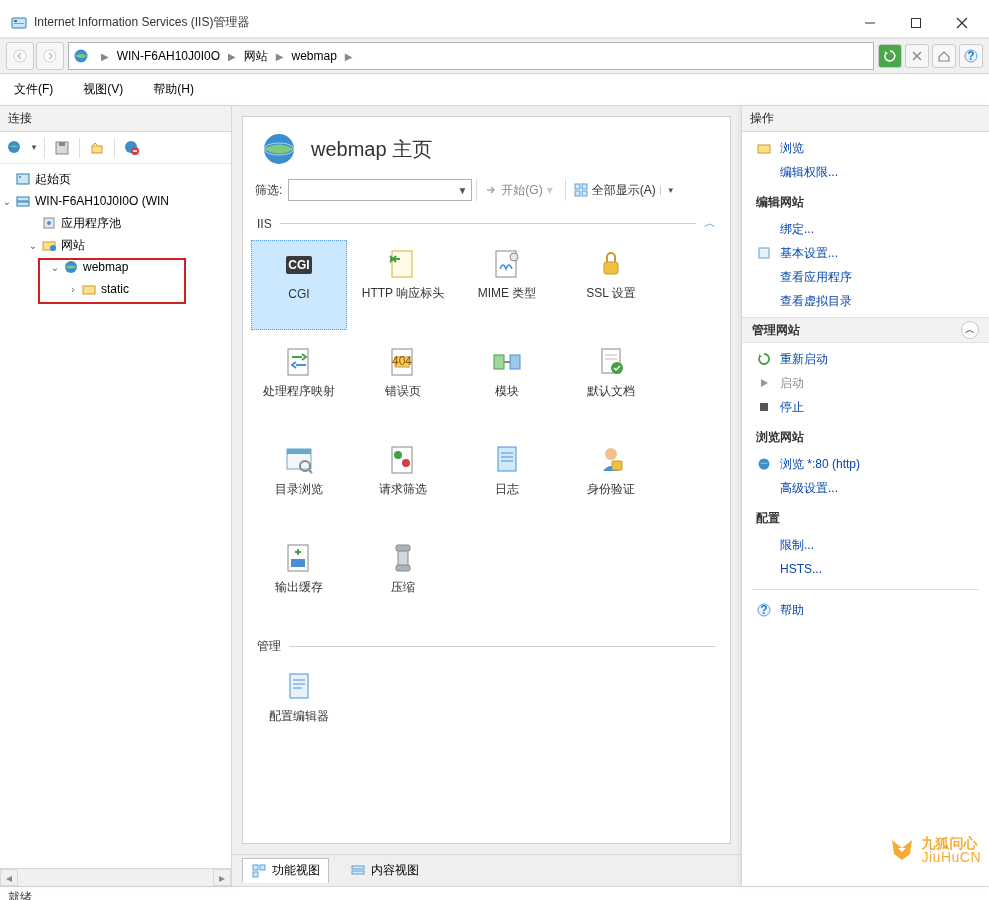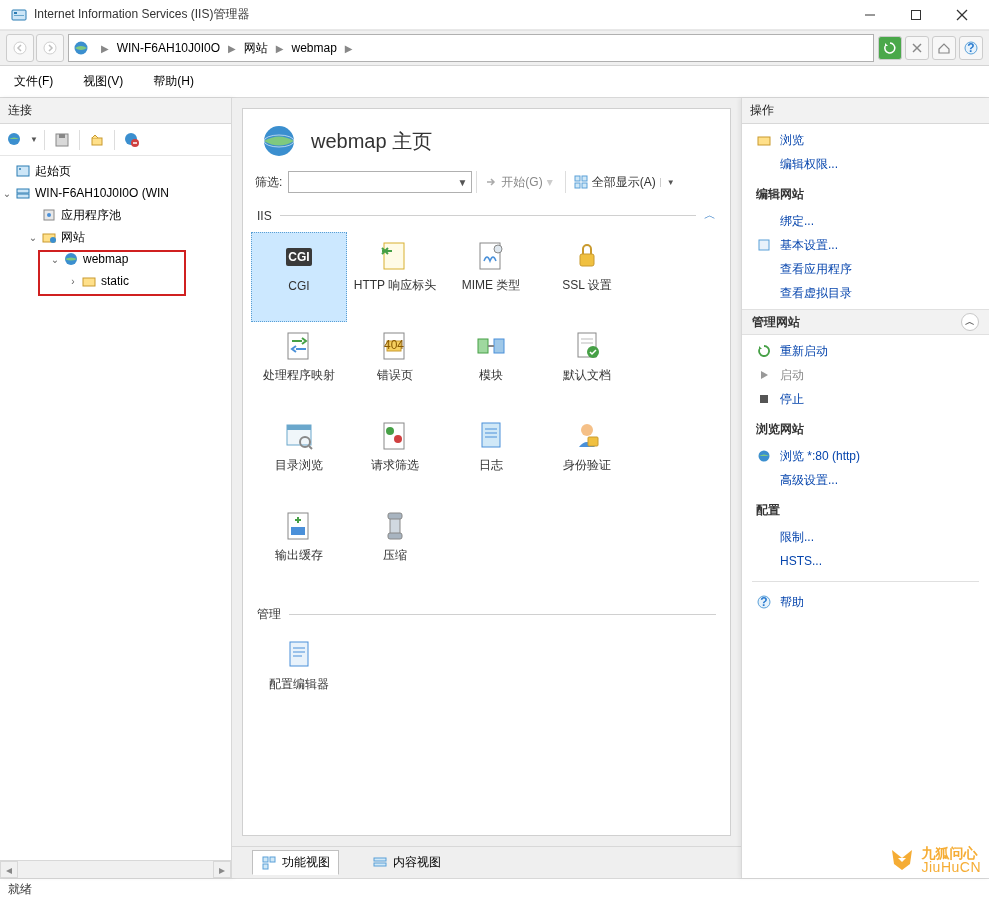--- a/index.html
+++ b/index.html
@@ -1,19 +1,19 @@
 <!DOCTYPE html>
 <html><head>
 <meta charset="utf-8">
 <style>
 * { box-sizing: border-box; margin: 0; padding: 0; font-family: "Microsoft YaHei", "Segoe UI", sans-serif; font-size: 12px; }
 body { width: 989px; height: 900px; background: #fff; overflow: hidden; position: relative; }
 
 
-.titlebar { height: 30px; display: flex; align-items: center; padding: 0 4px; background: #fff; border-bottom: 1px solid #e8e8e8; }
+.titlebar { height: 30px; display: flex; align-items: center; padding: 0 4px; background: #fff; border-bottom: 1px solid #e8e8e8; margin-top: 8px; }
 .titlebar .appicon { width: 18px; height: 18px; margin: 0 6px; display:flex; align-items:center; justify-content:center;}
 .titlebar .title { flex: 1; color: #333; }
 .titlebar .winbtns { display: flex; }
 .titlebar .winbtn { width: 46px; height: 28px; display: flex; align-items: center; justify-content: center; color: #333; }
 
 
 .addressbar { height: 36px; display: flex; align-items: center; padding: 2px 6px; background: #f0f0f0; border-bottom: 1px solid #d4d4d4; border-top: 1px solid #e4e4e4;}
 .navarrow { width: 28px; height: 28px; border: 1px solid #ccc; border-radius: 3px; display: flex; align-items: center; justify-content: center; color: #aaa; margin-right: 0; background:#f7f7f7;}
 .navarrow.disabled { color: #ccc; }
 .addrbox { flex: 1; height: 28px; border: 1px solid #b0b0b0; background: #fff; display: flex; align-items: center; margin: 0 4px; padding: 0 4px; }
@@ -59,47 +59,47 @@
 .filterrow { display:flex; align-items:center; height:30px; padding:0 12px 4px 12px; gap:4px;}
 .filterrow .lbl { color:#333; margin-right:2px;}
 .filterselect { width:184px; height:22px; border:1px solid #b0b0b0; background:#fff; display:flex; align-items:center; justify-content:flex-end; padding:0 4px;}
 .filterselect .dd { color:#555; font-size:10px;}
 .fbtn { height:22px; display:flex; align-items:center; padding:0 8px; color:#888; border-left:1px solid #ddd; gap:4px;}
 .fbtn.showall { color:#333;}
 .section-hdr { display:flex; align-items:center; padding:8px 14px 2px 14px; gap:8px;}
 .section-hdr .hname { color:#333;}
 .section-hdr .hline { flex:1; height:1px; background:#d0d0d0;}
 .section-hdr .collapse { color:#2170c0; font-size:12px;}
-.icongrid { display:flex; flex-wrap:wrap; padding:6px 8px; gap:0; align-content:flex-start;}
+.icongrid { display:flex; flex-wrap:wrap; padding:6px 8px; gap:8px; align-content:flex-start;}
 .iconitem { width:96px; height:90px; display:flex; flex-direction:column; align-items:center; justify-content:flex-start; padding-top:6px;}
 .iconitem .ii-icon { width:36px; height:36px; display:flex; align-items:center; justify-content:center; margin-bottom:4px;}
 .iconitem .ii-label { text-align:center; color:#333; line-height:1.3; max-width:88px;}
 .iconitem.selected { background:#cce8ff; border:1px dotted #5a9fd4;}
 
-.bottomtabs { height:32px; border-top:1px solid #d8d8d8; display:flex; align-items:center; padding:0 20px; gap:24px; background:#efefef;}
+.bottomtabs { height:32px; border-top:1px solid #d8d8d8; display:flex; align-items:center; padding:0 10px; gap:12px; background:#efefef;}
 .btab { display:flex; align-items:center; gap:5px; padding:3px 8px; border:1px solid transparent;}
 .btab.active { background:#fff; border-color:#c0c0c0; border-bottom-color:#fff;}
 .btab .tabicon { width:16px; height:16px; display:flex;align-items:center;justify-content:center;}
 
 
 .rightpanel { width:248px; background:#fff; border-left:1px solid #d8d8d8; display:flex; flex-direction:column; box-shadow:-2px 0 4px rgba(0,0,0,0.06);}
 .actiongroup-hdr { height:26px; background:#f2f2f2; border-top:1px solid #e0e0e0; border-bottom:1px solid #e0e0e0; display:flex; align-items:center; padding:0 10px; font-weight:700; color:#333; justify-content:space-between;}
 .action-list { padding:4px 0;}
 .actionitem { display:flex; align-items:center; height:24px; padding:0 10px 0 14px; gap:8px;}
 .actionitem .aicon { width:16px; height:16px; display:flex;align-items:center;justify-content:center;}
 .actionitem .alabel { color:#0645ad;}
 .actionitem.plain .alabel { color:#333;}
 .subhdr { font-weight:700; color:#333; padding:6px 10px 2px 14px;}
 .rightpanel .collapse-btn { width:18px; height:18px; border:1px solid #c8c8c8; border-radius:50%; display:flex;align-items:center;justify-content:center; background:#fff; color:#666; font-size:10px;}
 
 
 .statusbar { height:22px; border-top:1px solid #d8d8d8; display:flex; align-items:center; padding:0 8px; color:#333; background:#fff;}
 
 
-.watermark-logo { position:absolute; right:8px; bottom:26px; display:flex; align-items:center; gap:5px; opacity:0.92;}
+.watermark-logo { position:absolute; right:8px; bottom:36px; display:flex; align-items:center; gap:5px; opacity:0.92;}
 .watermark-logo .fox { width:28px; height:28px; display:flex;align-items:center;justify-content:center;}
 .watermark-logo .wt-text { display:flex; flex-direction:column; line-height:1;}
 .watermark-logo .wt-main { color:#f5a623; font-weight:700; font-size:14px;}
 .watermark-logo .wt-sub { color:#f5a623; font-size:14px; letter-spacing:0.5px;}
 
 svg { display:block; }
 </style>
 </head>
 <body>
 

